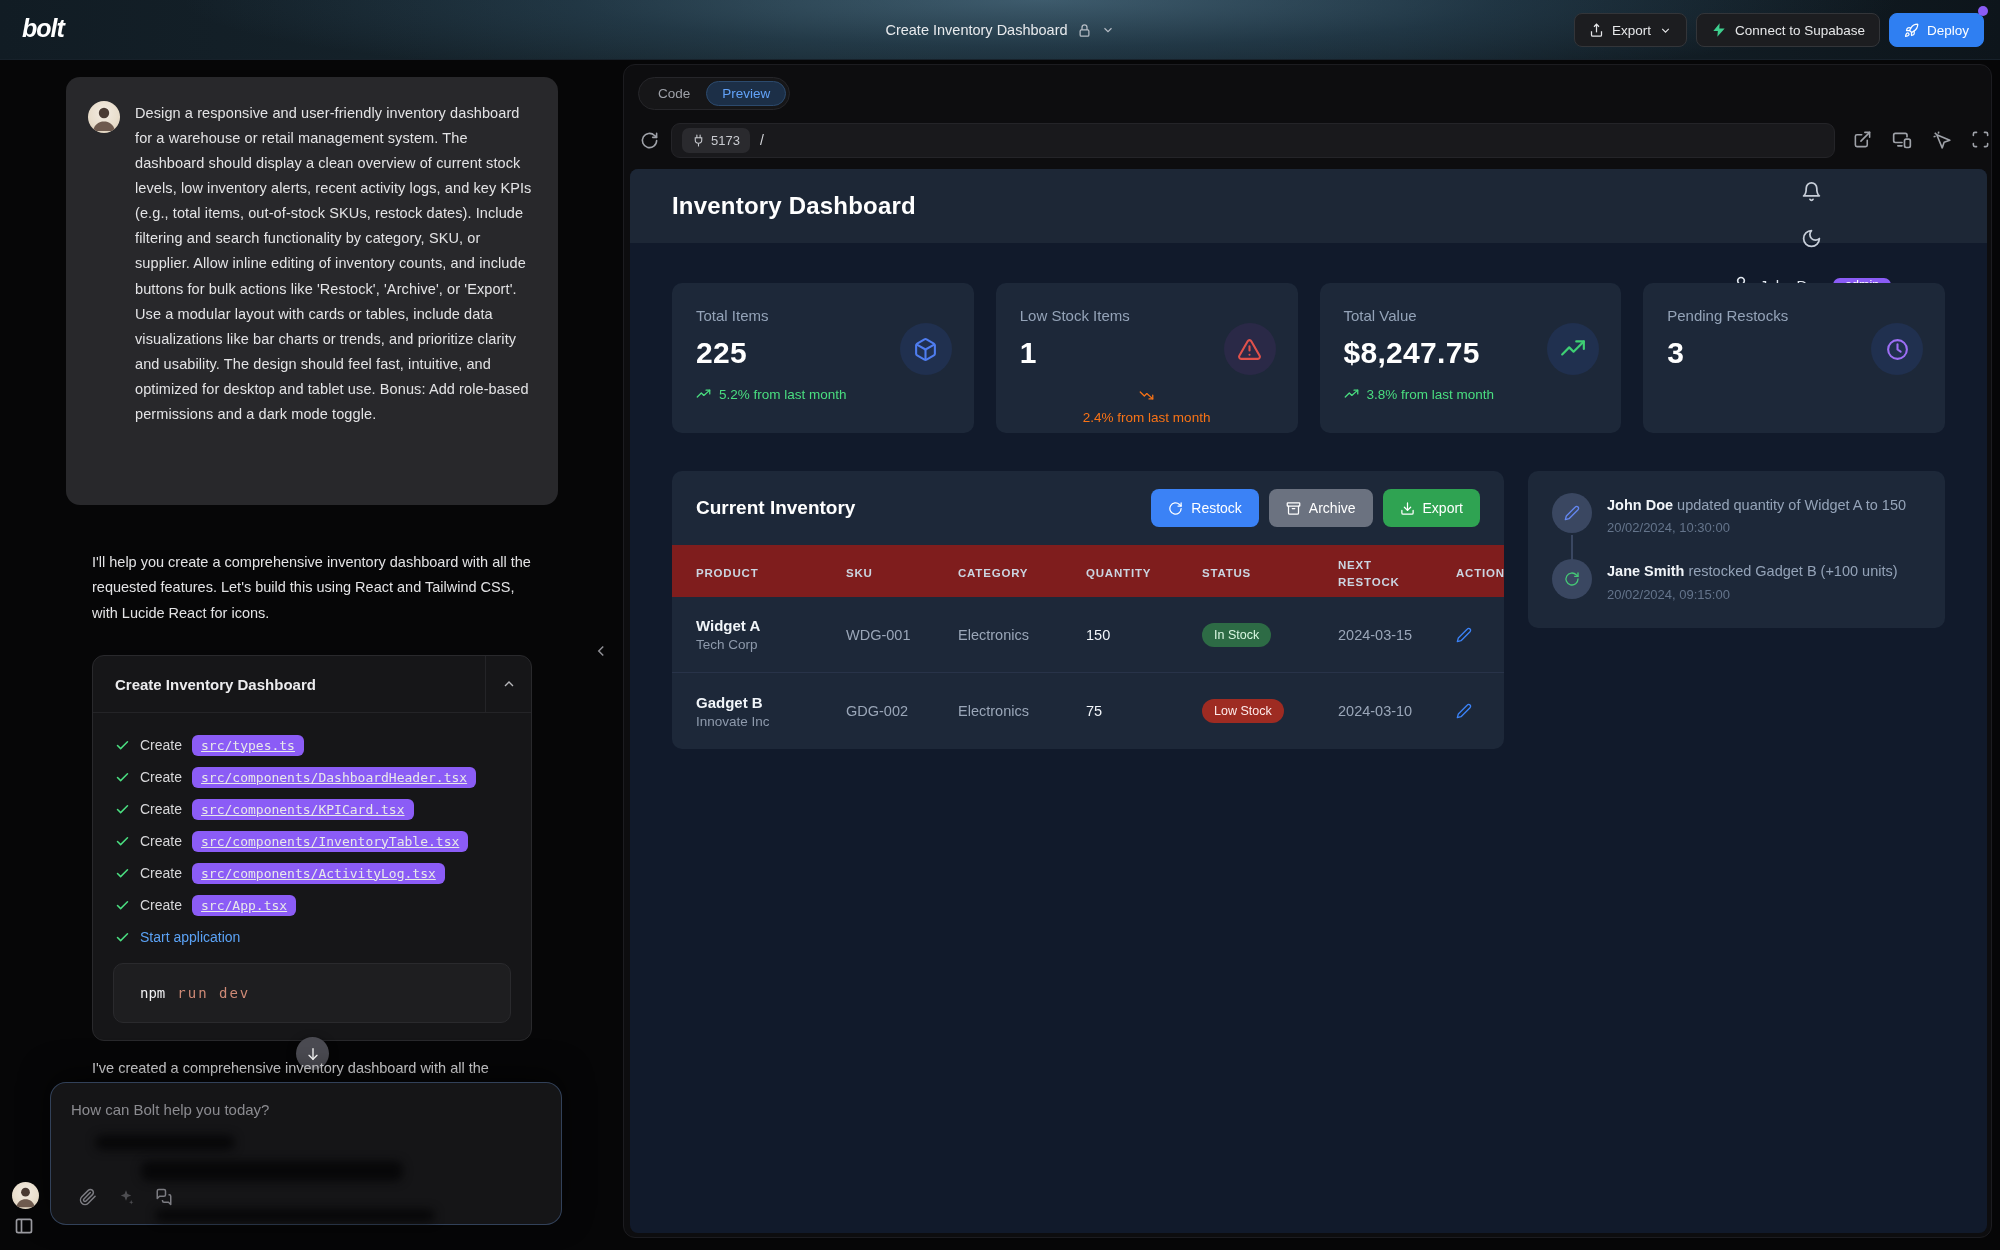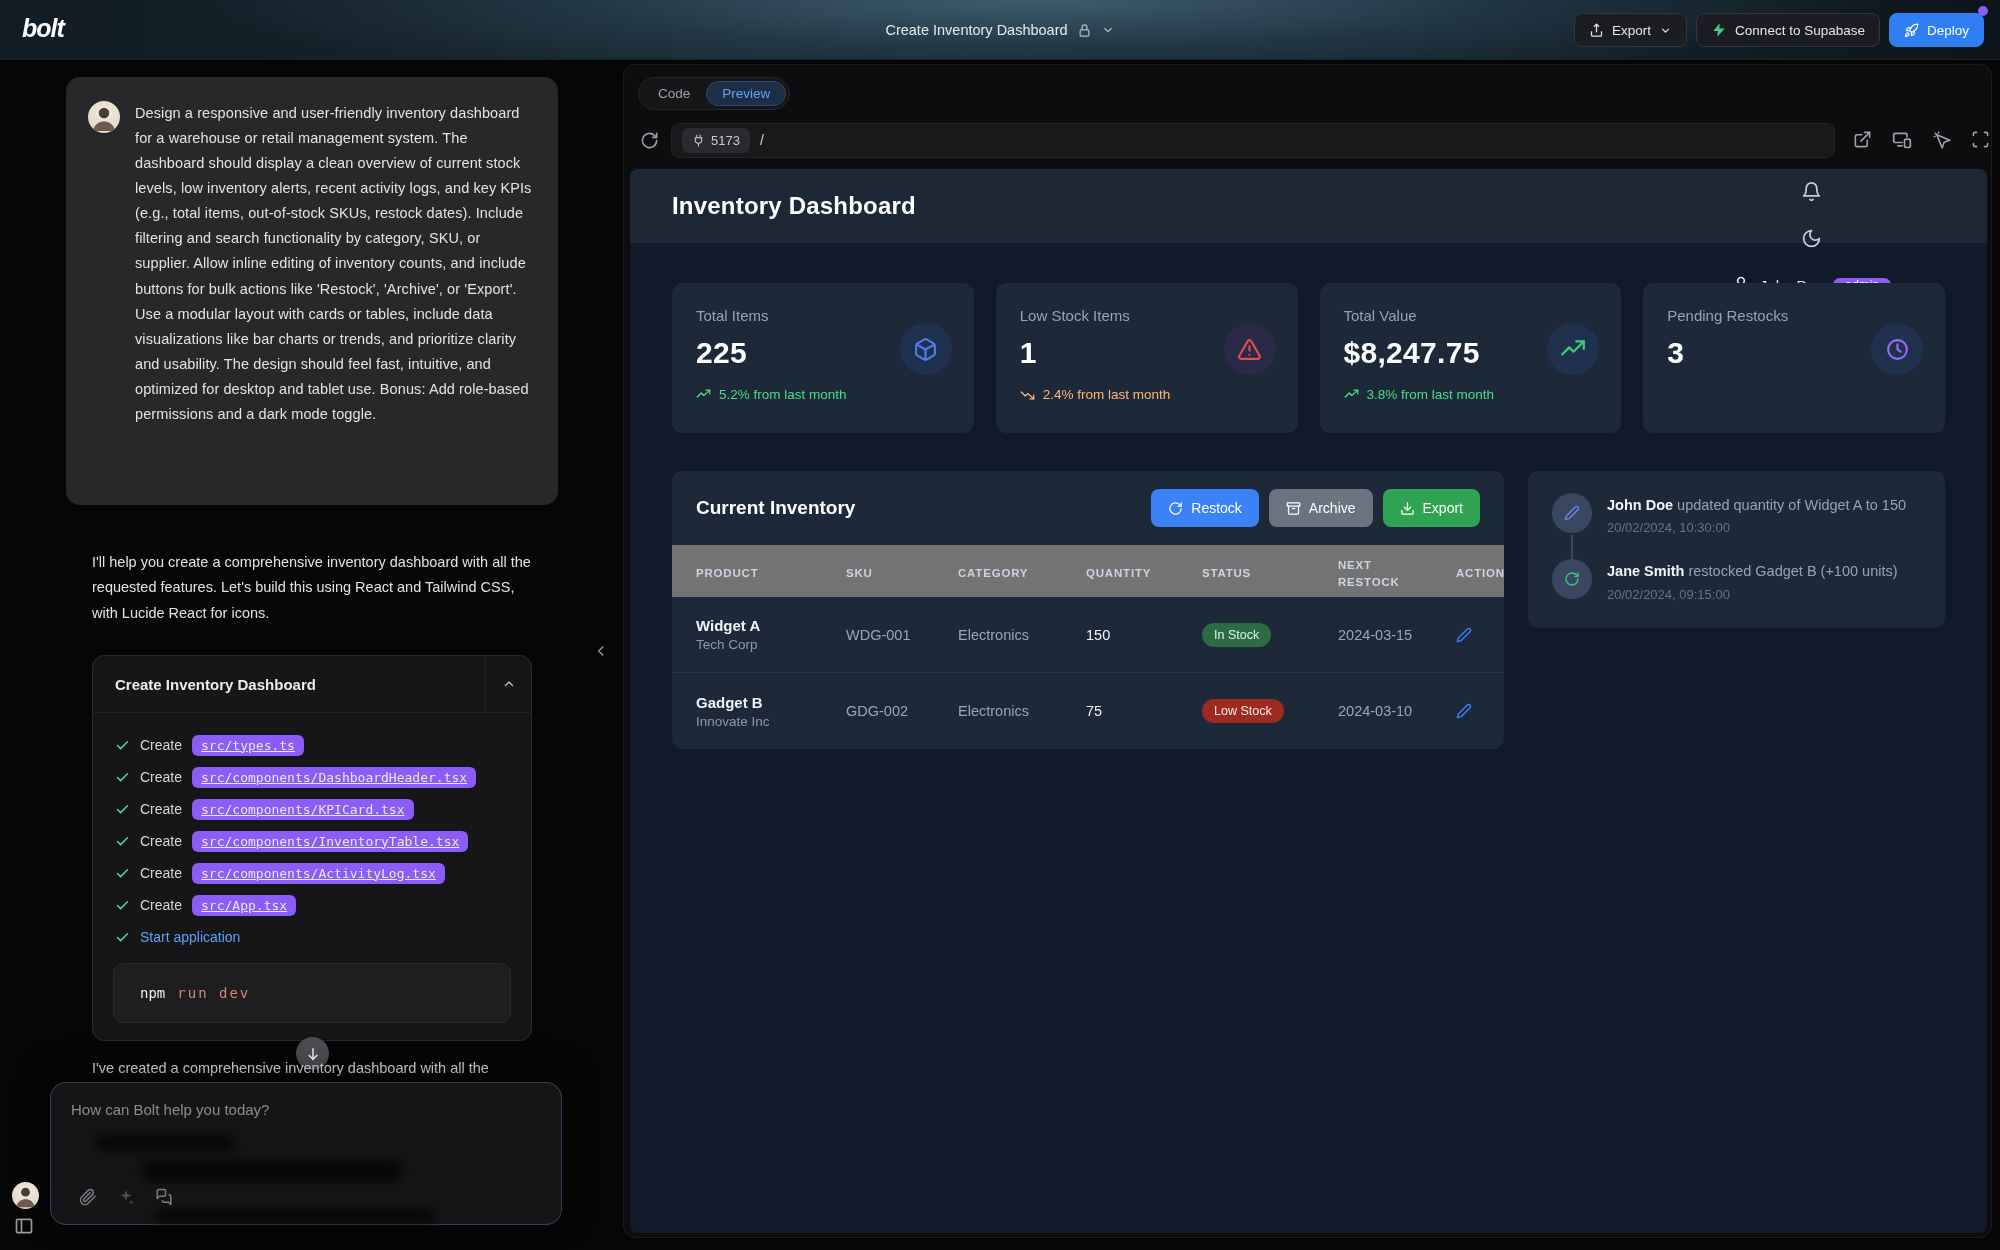--- a/index.html
+++ b/index.html
@@ -109,40 +109,40 @@
   .admin-badge { background:#8b5cf6; color:#fff; font-size:12.5px; padding:0 12px;
     border-radius:999px; }
 
   .dash-body { padding:40px 42px 0 42px; }
   .kpi-row { display:grid; grid-template-columns:repeat(4,1fr); gap:22px; }
   .kpi-card { position:relative; height:150px; background:#1d2839; border-radius:10px; padding:24px; }
   .kpi-label { color:#94a3b8; font-size:15px; }
   .kpi-value { color:#fff; font-size:30px; font-weight:700; margin-top:12px; letter-spacing:.3px; }
   .kpi-trend { display:flex; align-items:center; gap:8px; margin-top:17px; font-size:13.5px;text-align:right; }
   .kpi-trend.up { color:#4ade80; }
-  .kpi-trend.down { color:#fdba74; }
+  .kpi-trend.down { color:#f97316;flex-direction:column; }
   .kpi-icon { position:absolute; right:22px; top:40px; width:52px; height:52px; border-radius:50%;
     background:#20304f; display:flex; align-items:center; justify-content:center; }
   .kpi-icon.blue { color:#4f7df0; } .kpi-icon.red { color:#e0514b; background:#2a2947; }
   .kpi-icon.green { color:#3ecf74; } .kpi-icon.purple { color:#9d6ef5; }
 
   .section-row { display:flex; gap:24px; margin-top:38px; }
   .inv-card { width:832px; background:#1d2839; border-radius:10px; overflow:hidden; }
   .inv-head { display:flex; align-items:center; padding:18px 24px; }
   .inv-title { color:#fff; font-size:19px; font-weight:700; flex:1; }
   .inv-actions { display:flex; gap:10px; }
   .btn { display:flex; align-items:center; gap:8px; height:38px; padding:0 17px; border:none;
     border-radius:8px; color:#fff; font-size:14px; cursor:pointer;
     font-family:"Liberation Sans","DejaVu Sans",sans-serif; }
   .btn.restock { background:#3b82f6; }
   .btn.archive { background:#6b7280; }
   .btn.export  { background:#2fa352; }
 
   .tbl-head { display:grid; grid-template-columns:150px 112px 128px 116px 136px 118px 72px;
-    background:#737373; padding:10px 0 4px 24px; align-items:center; min-height:52px; }
+    background:#7f1d1d; padding:10px 0 4px 24px; align-items:center; min-height:52px; }
   .th { color:#cbd5e1; font-size:11.5px; font-weight:700; letter-spacing:.8px; line-height:1.5; }
   .th.wrap { max-width:70px; }
   .tbl-row { display:grid; grid-template-columns:150px 112px 128px 116px 136px 118px 72px;
     padding:15px 0 15px 24px; align-items:center; border-bottom:1px solid #283349; min-height:76px; }
   .tbl-row:last-child { border-bottom:none; }
   .prod-name { color:#f1f5f9; font-size:15px; font-weight:700; }
   .prod-supplier { color:#8e9aac; font-size:13.5px; margin-top:3px; }
   .cell { color:#9aa6b8; font-size:14.5px; }
   .cell.qty { color:#f1f5f9; }
   .pill { display:inline-block; padding:5px 12px; border-radius:999px; font-size:12.5px; }

